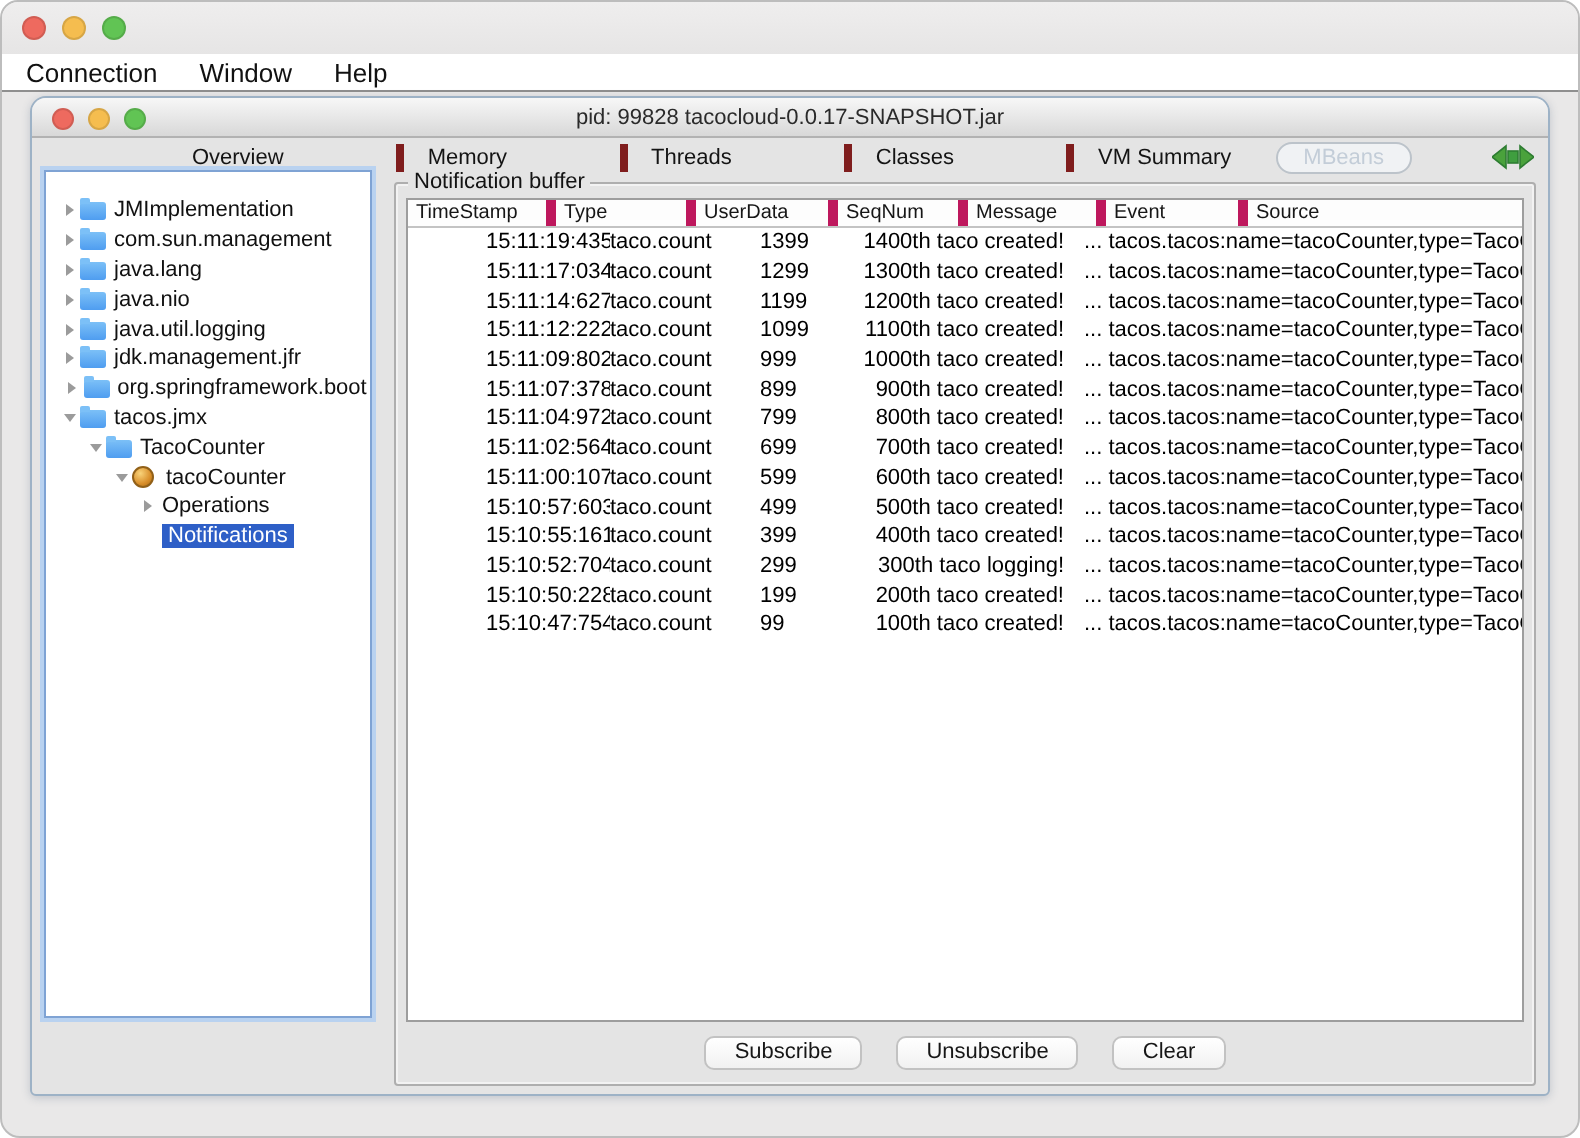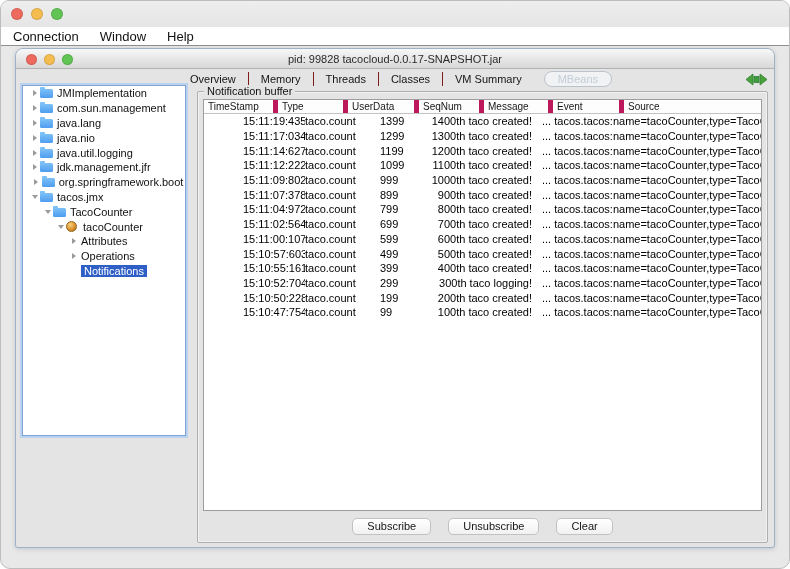--- a/index.html
+++ b/index.html
@@ -49,32 +49,32 @@
     display:flex; align-items:center; justify-content:center;
   }
   .inner-title { font-size:11px; color:#2a2a2a; }
 
   
   .tabs-row {
     position:absolute; top:21px; left:0; right:0; height:17px;
     display:flex; align-items:center; justify-content:center;
   }
   .tab { font-size:11px; color:#141414; padding:1px 12px; }
-  .tab + .tab { border-left:1px solid #7f1d1d; }
+  .tab + .tab { border-left:4px solid #7f1d1d;margin-left:44px; }
   .tab.selected {
     border:1px solid #bcc3ca; border-radius:9px; background:#f0f2f4;
     color:#c3cdd8; margin-left:10px; padding:1px 13px;
   }
   .conn-icon { position:absolute; right:7px; top:2px; }
 
   
   .tree-panel {
-    position:absolute; left:6px; top:36px; width:164px; height:351px;
+    position:absolute; left:6px; top:36px; width:164px; height:424px;
     background:#ffffff; border:1px solid #7fa3d4;
-    box-shadow:0 0 0 2px #b9d2f0; overflow:hidden; padding-top:0;
+    box-shadow:0 0 0 2px #b9d2f0; overflow:hidden; padding-top:12px;
   }
   .tree-row { display:flex; align-items:center; height:14.8px; font-size:11px; color:#111; }
   .chev-slot { width:11px; flex:none; display:flex; justify-content:center; align-items:center; }
   .chev { width:0; height:0; display:block; }
   .chev.collapsed { border-left:4px solid #9b9b9b; border-top:3.5px solid transparent; border-bottom:3.5px solid transparent; }
   .chev.expanded  { border-top:4px solid #9b9b9b; border-left:3.5px solid transparent; border-right:3.5px solid transparent; }
   .icon-slot { width:17px; flex:none; display:flex; align-items:center; }
   .folder { width:13px; height:9px; background:linear-gradient(#7cc0f7,#4f9df0); border-radius:1.5px; position:relative; margin-top:1px; }
   .folder::before { content:''; position:absolute; top:-2px; left:0; width:5px; height:3px; background:#7cc0f7; border-radius:1px 1px 0 0; }
   .bean { width:11px; height:11px; border-radius:50%; background:radial-gradient(circle at 35% 30%, #f9d37a, #d98f2b 60%, #a9690f); border:1px solid #916018; }
@@ -256,27 +256,20 @@
           <span class="icon-slot">
             <span class="bean"></span>
           </span>
           <span class="tree-label">tacoCounter</span>
         </div>
         <div class="tree-row" style="padding-left: 45px;">
           <span class="chev-slot">
             <span class="chev collapsed"></span>
           </span>
           <span class="icon-slot" style="width: 2px;"></span>
-          <span class="tree-label">Attributes</span>
-        </div>
-        <div class="tree-row" style="padding-left: 45px;">
-          <span class="chev-slot">
-            <span class="chev collapsed"></span>
-          </span>
-          <span class="icon-slot" style="width: 2px;"></span>
           <span class="tree-label">Operations</span>
         </div>
         <div class="tree-row" style="padding-left: 45px;">
           <span class="chev-slot"></span>
           <span class="icon-slot" style="width: 2px;"></span>
           <span class="tree-label sel">Notifications</span>
         </div>
       </div>
 
     <div class="notif-panel">

